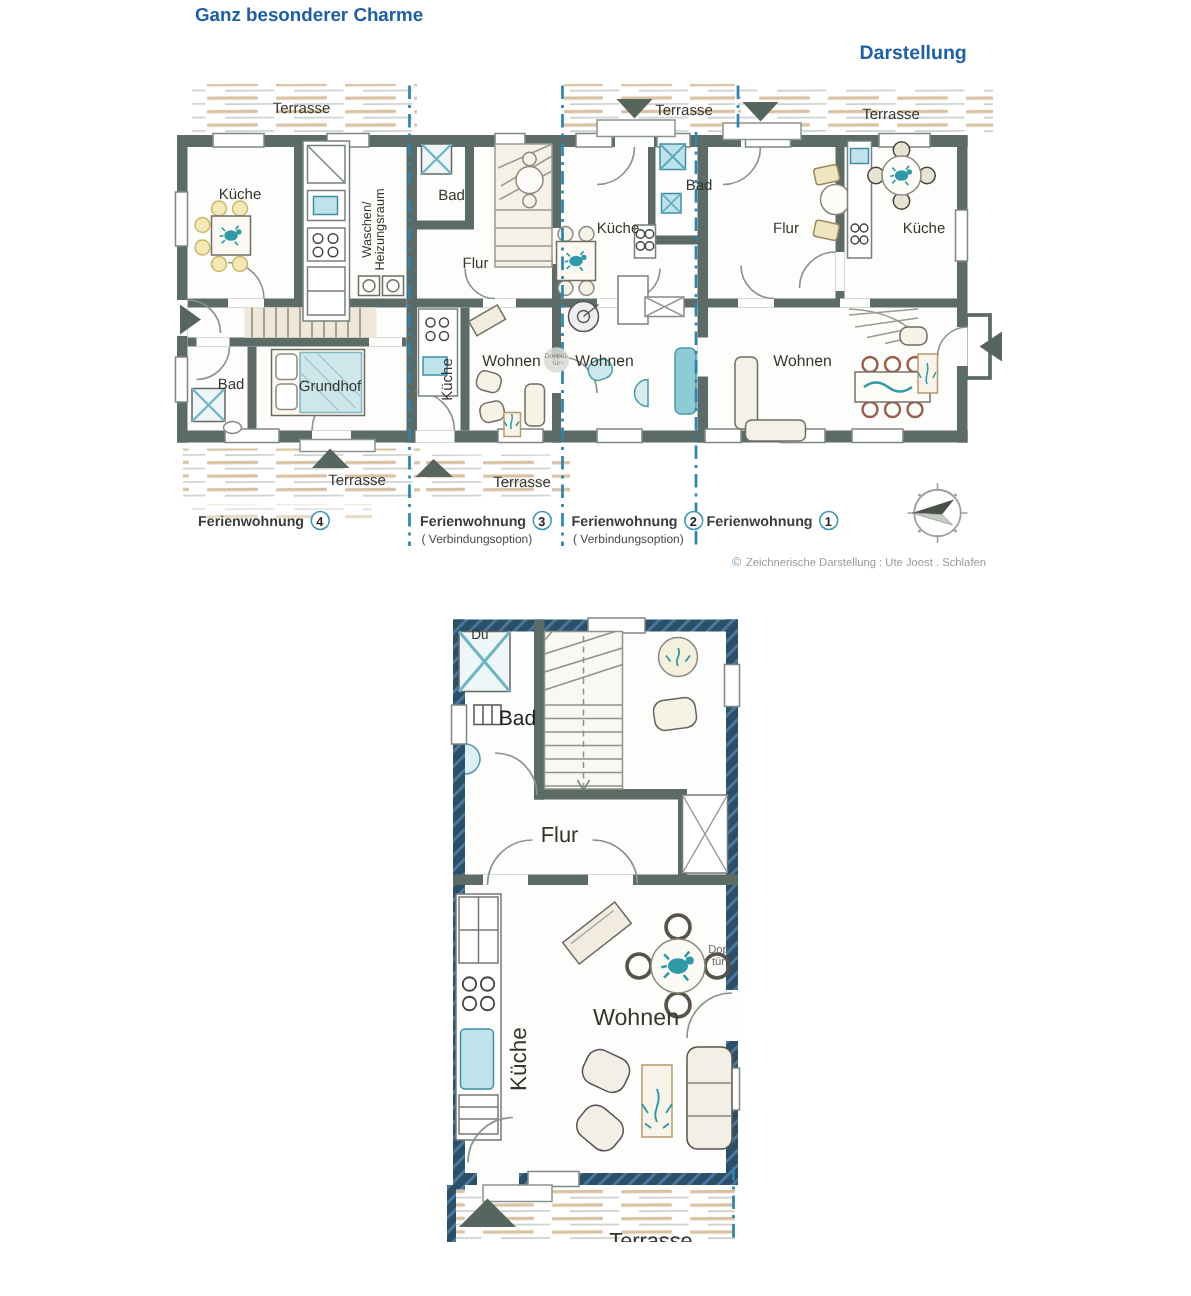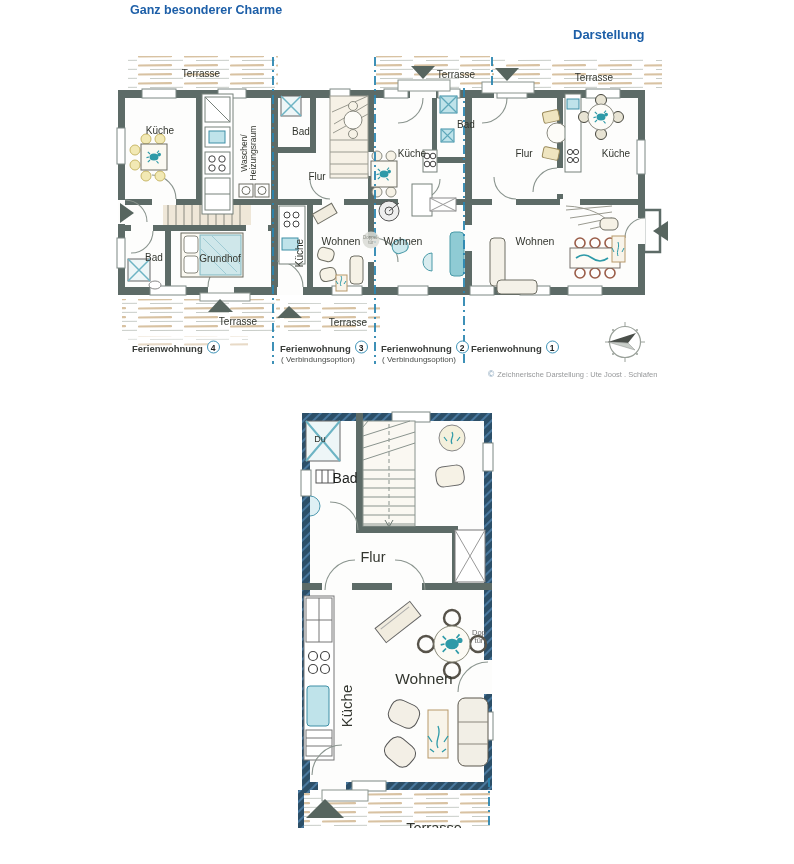--- a/index.html
+++ b/index.html
@@ -523,21 +523,21 @@
 <div class="fw-row" style="left:471px;top:347px">
   <span>Ferienwohnung</span>
   <span class="badge">1</span>
 </div>
 
 <div class="copyright">
   <span class="copy-sym">©</span>
   <span>Zeichnerische Darstellung : Ute Joost . Schlafen</span>
 </div>
 
-<div class="lbl" style="left:320px;top:439px;font-size:9px">Du</div>
+<div class="lbl" style="left:320px;top:423px;font-size:9px">Du</div>
 <div class="lbl" style="left:345px;top:478px;font-size:14px;color:#1e201e">Bad</div>
 <div class="lbl" style="left:373px;top:557px;font-size:14.5px">Flur</div>
 <div class="lbl" style="left:424px;top:679px;font-size:15.5px">Wohnen</div>
 <div class="lbl rot" style="left:346px;top:706px;font-size:15px">Küche</div>
 <div class="lbl two-line" style="left:479px;top:637px;font-size:7.5px;color:#666">
   <span>Dop</span>
   <span>tür</span>
 </div>
 <div class="lbl" style="left:434px;top:828px;font-size:14.5px">Terrasse</div>
 

